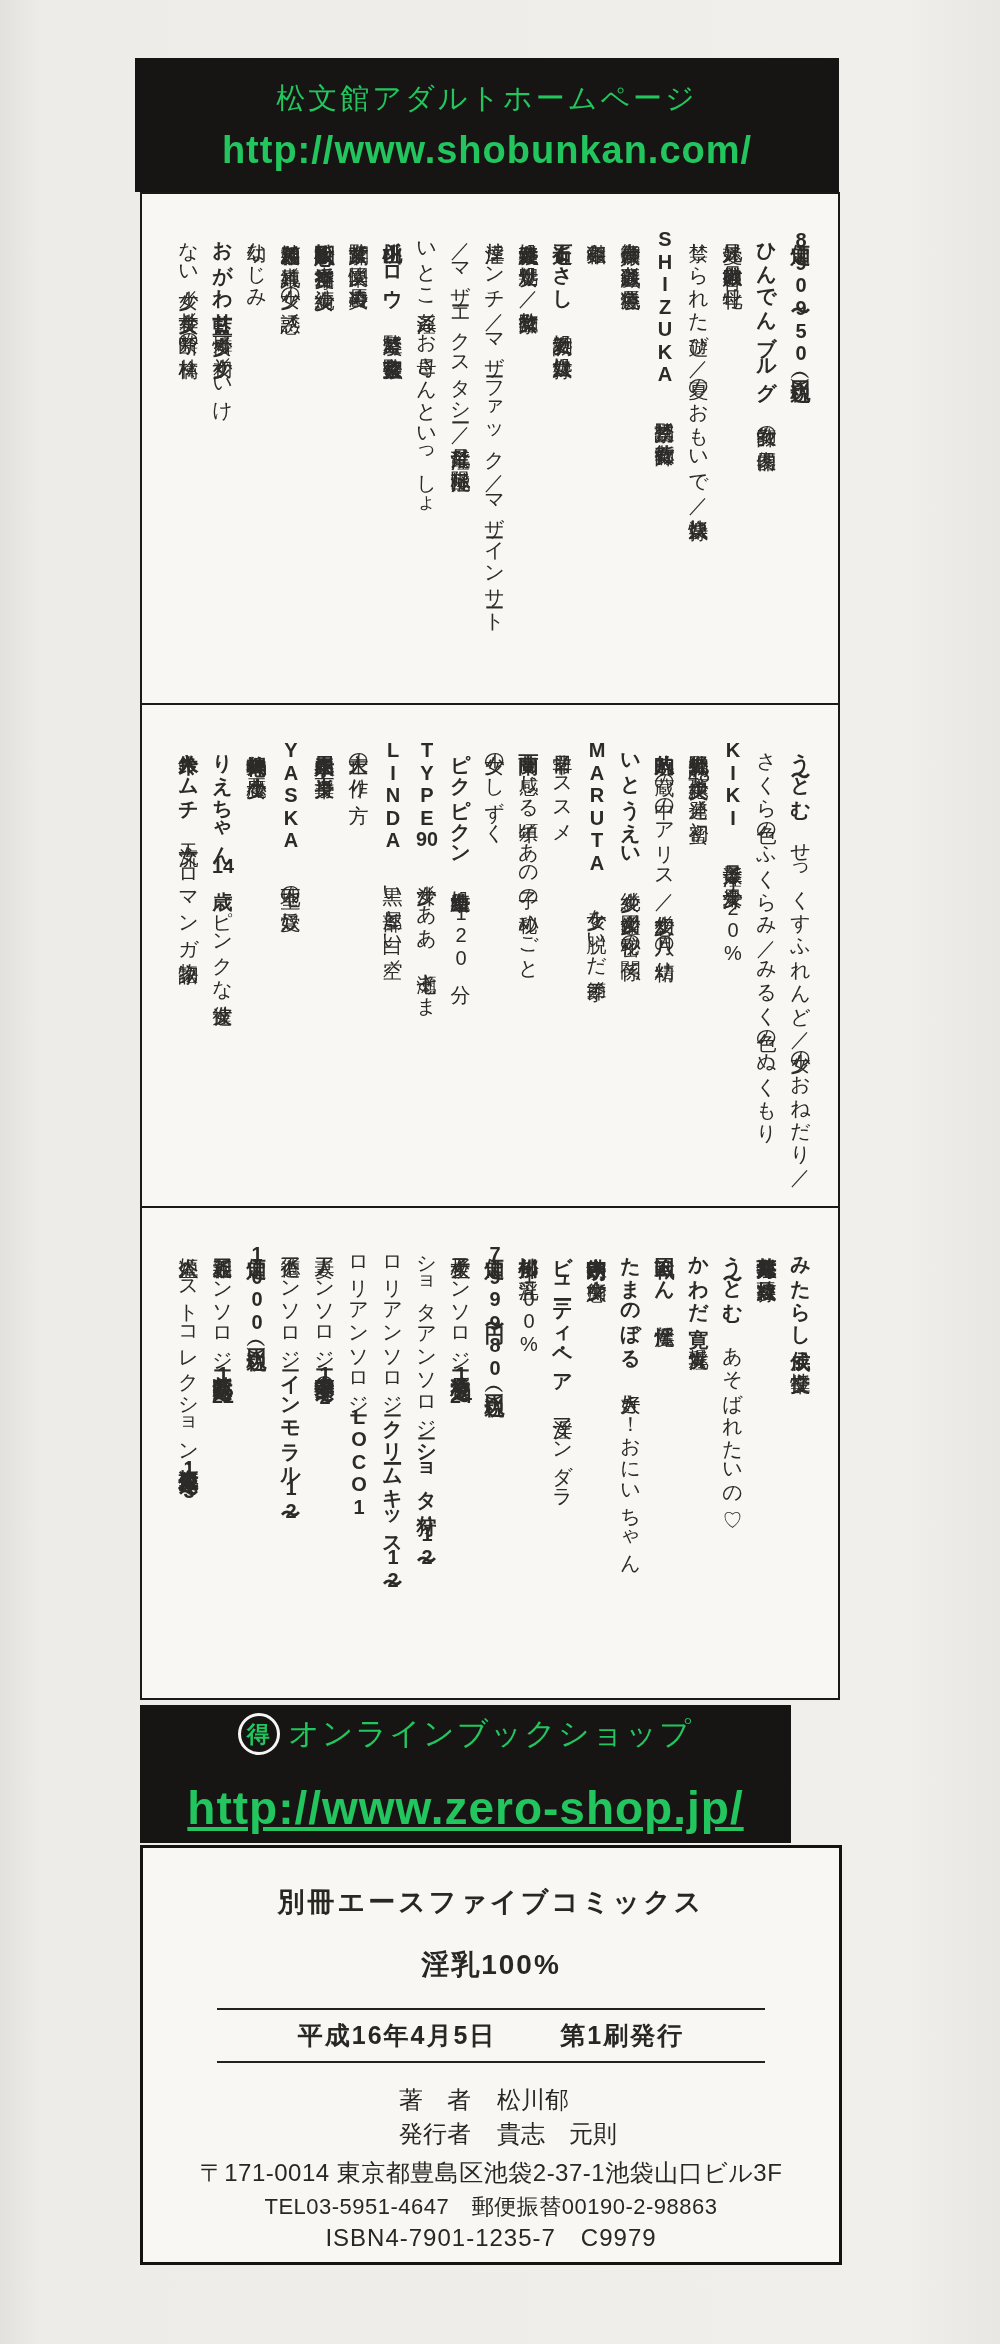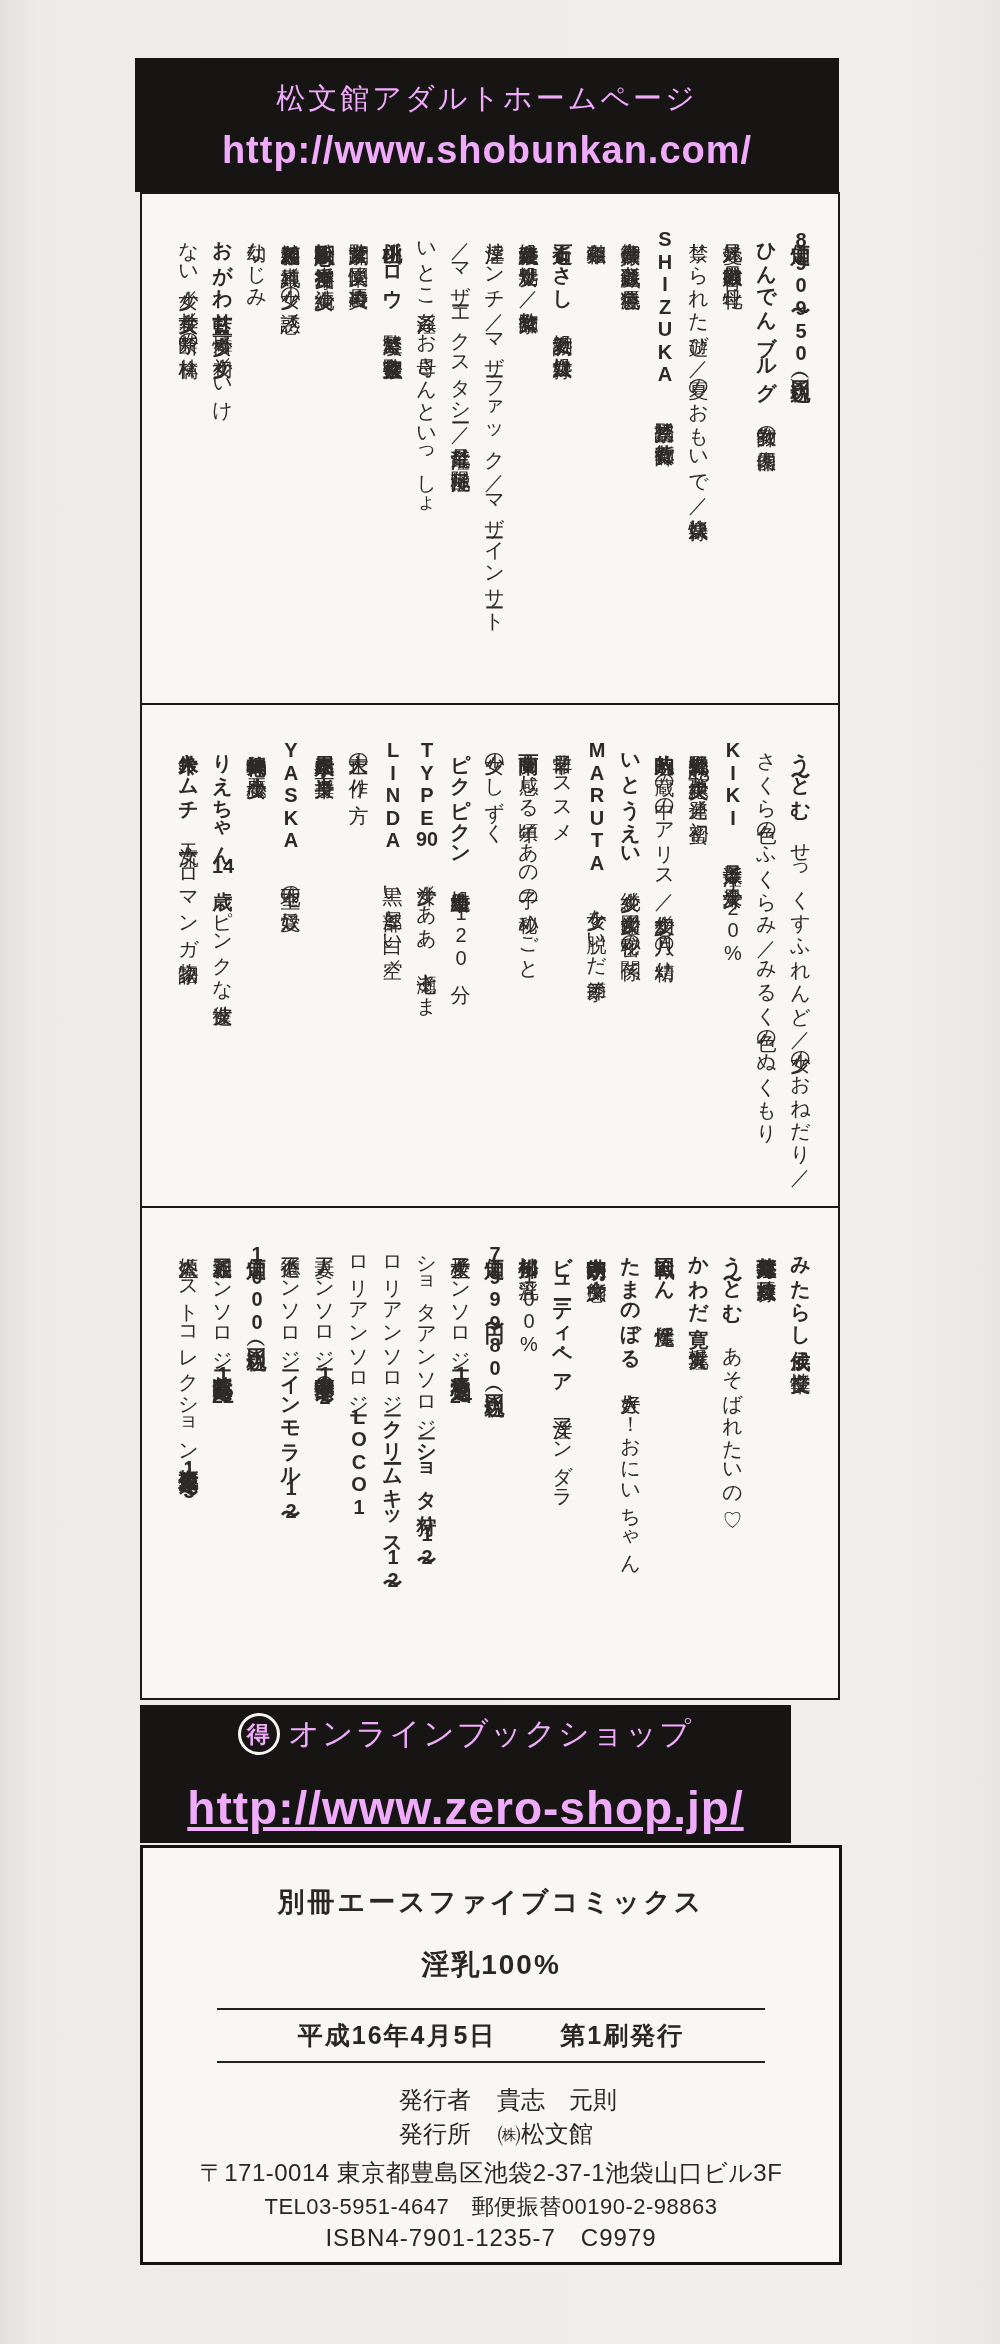--- a/index.html
+++ b/index.html
@@ -4,21 +4,21 @@
 <style>
   html,body{margin:0;padding:0;}
   body{
     width:1000px;height:2344px;position:relative;overflow:hidden;
     background:linear-gradient(90deg,#e3e1dd 0,#eeece8 4%,#f1efeb 90%,#e9e7e3 100%);
     font-family:"Liberation Sans", sans-serif;
     color:#272725;
     -webkit-font-smoothing:antialiased;
   }
   .blackbox{
-    position:absolute;background:#171513;color:#f0abfc;
+    position:absolute;background:#171513;color:#22c55e;
     display:flex;flex-direction:column;justify-content:center;align-items:center;
   }
   .hdr-line1{font-size:29px;letter-spacing:3px;font-weight:400;}
   .hdr-line2{font-size:38px;letter-spacing:1px;font-weight:700;margin-top:10px;}
   .shop-line1{font-size:31px;letter-spacing:2px;font-weight:500;display:flex;align-items:center;gap:8px;}
   .shop-line2{font-size:46px;letter-spacing:1px;font-weight:600;margin-top:26px;text-decoration:underline;}
   .maru{
     display:inline-flex;justify-content:center;align-items:center;
     width:36px;height:36px;border:3px solid #f6f5f2;border-radius:50%;
     font-size:23px;font-weight:700;flex:0 0 auto;
@@ -145,24 +145,24 @@
 
 <div class="colophon">
   <div class="series">別冊エースファイブコミックス</div>
   <div class="booktitle">淫乳100%</div>
   <div class="dateband">
     <span>平成16年4月5日</span>
     <span>第1刷発行</span>
   </div>
   <div class="credits">
     <div class="credit-row">
+      <span>著　者</span>
+      <span>松川郁</span>
+    </div>
+    <div class="credit-row">
       <span>発行者</span>
       <span>貴志　元則</span>
-    </div>
-    <div class="credit-row">
-      <span>発行所</span>
-      <span>㈱松文館</span>
     </div>
   </div>
   <div class="addr">〒171-0014 東京都豊島区池袋2-37-1池袋山口ビル3F</div>
   <div class="tel">TEL03-5951-4647　郵便振替00190-2-98863</div>
   <div class="isbn">ISBN4-7901-1235-7　C9979</div>
 </div>
 
 </body></html>

